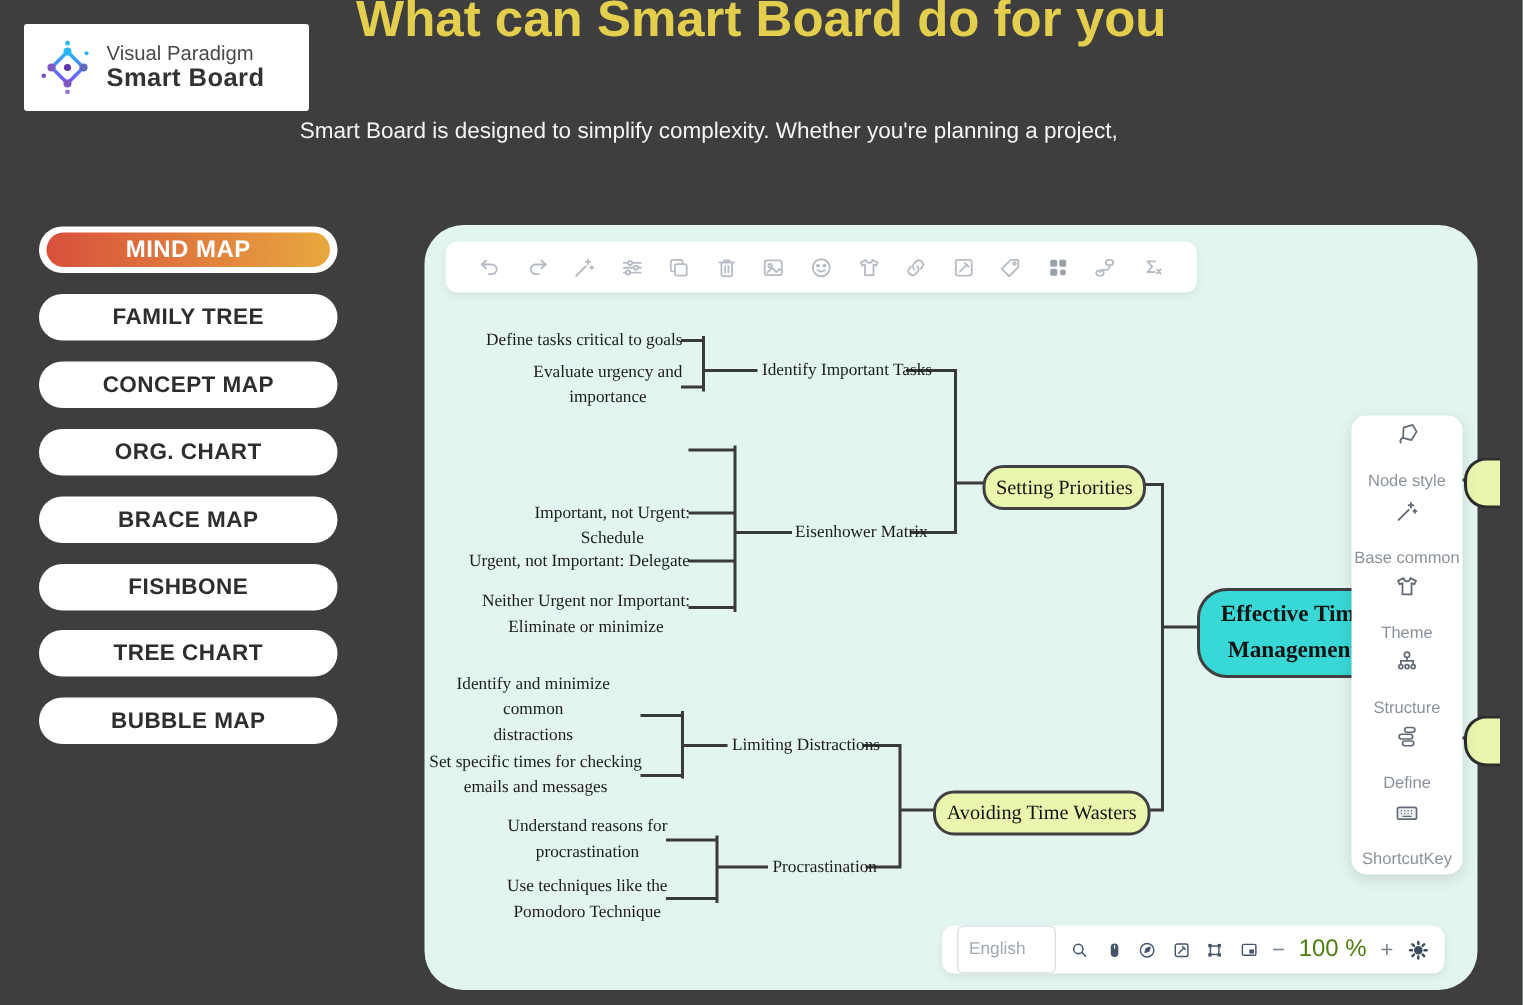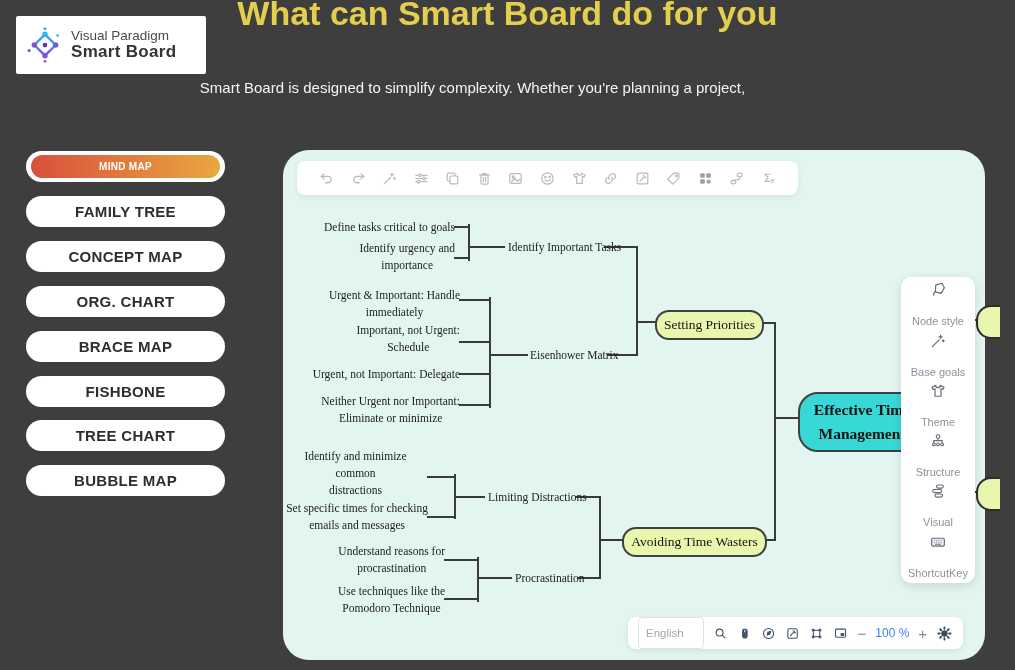--- a/index.html
+++ b/index.html
@@ -9,36 +9,36 @@
   
   .logo-box{position:absolute;left:16px;top:16px;width:190px;height:58px;background:#ffffff;display:flex;align-items:center;gap:7px;padding-left:10px;box-sizing:border-box;border-radius:2px;}
   .logo-text{display:flex;flex-direction:column;line-height:1.05;}
   .logo-brand{font-size:13.5px;color:#4a4a4a;}
   .logo-product{font-size:17px;font-weight:bold;color:#333;letter-spacing:.3px;}
   .title{position:absolute;left:0;top:-6px;width:1015px;text-align:center;margin:0;font-size:34px;font-weight:bold;color:#e3cf4d;}
   .subtitle{position:absolute;left:0;top:60px;width:945px;text-align:center;color:#f4f4f4;font-size:15px;line-height:26px;margin-top:15px;}
 
   
   .side-btn{position:absolute;left:26px;width:199px;height:31px;background:#fff;border-radius:16px;display:flex;align-items:center;justify-content:center;font-weight:bold;font-size:15px;color:#2e2e2e;letter-spacing:.3px;cursor:pointer;}
-  .active-pill{position:absolute;left:5px;right:5px;top:4px;bottom:4px;border-radius:12px;background:linear-gradient(90deg,#d8503c,#e8a83e);color:#fff;display:flex;align-items:center;justify-content:center;font-weight:bold;font-size:10px;}
+  .active-pill{position:absolute;left:5px;right:5px;top:4px;bottom:4px;border-radius:12px;background:linear-gradient(90deg,#d8503c,#e8a83e);color:#fff;display:flex;align-items:center;justify-content:center;font-weight:bold;font-size:16px;}
 
   
   .canvas{position:absolute;left:283px;top:150px;width:702px;height:510px;background:#e3f5f0;border-radius:26px;}
   .mm-lines{position:absolute;left:0;top:0;}
   .mm-label{position:absolute;font-family:"Liberation Serif",serif;font-size:11.5px;color:#1c1c1c;white-space:pre-line;line-height:17px;text-align:center;cursor:pointer;}
   .mm-node{position:absolute;font-family:"Liberation Serif",serif;border:2px solid #404040;border-radius:14px;background:#e9f6ad;display:flex;align-items:center;justify-content:center;font-size:13.5px;color:#141414;cursor:pointer;}
   .mm-central{border-radius:20px;background:#38d8d6;font-weight:bold;font-size:15.5px;line-height:1.55;text-align:center;white-space:pre-line;border-width:2.5px;}
   .mm-halfpill{position:absolute;width:22px;height:30px;background:#e9f6ad;border:2px solid #2d2d2d;border-right:none;border-radius:15px 0 0 15px;cursor:pointer;}
 
   
   .top-toolbar{position:absolute;left:14px;top:11px;width:501px;height:34px;background:#fff;border-radius:8px;box-shadow:0 2px 6px rgba(0,0,0,.07);display:flex;align-items:center;justify-content:space-between;padding:0 21px;box-sizing:border-box;}
   .top-toolbar svg{display:block;cursor:pointer;}
   .bottom-toolbar{position:absolute;left:345px;top:467px;width:335px;height:32px;background:#fff;border-radius:8px;box-shadow:0 2px 6px rgba(0,0,0,.08);display:flex;align-items:center;gap:9px;padding:0 10px;box-sizing:border-box;}
   .lang-box{display:flex;align-items:center;justify-content:space-between;width:66px;height:32px;border:1px solid #dfe3e8;border-radius:4px;padding:0 7px;box-sizing:border-box;color:#a0a8b0;font-size:11.5px;cursor:pointer;gap:48px;}
-  .zoom-text{font-size:12px;color:#3b82f6;white-space:nowrap;}
+  .zoom-text{font-size:16px;color:#4d7c0f;white-space:nowrap;}
   .zoom-btn{font-size:15px;color:#7a8694;cursor:pointer;line-height:1;}
 
   
   .right-panel{position:absolute;left:901px;top:277px;width:74px;height:306px;background:#fff;border-radius:10px;box-shadow:0 3px 10px rgba(0,0,0,.12);display:flex;flex-direction:column;justify-content:space-evenly;align-items:center;z-index:5;}
   .panel-item{display:flex;flex-direction:column;align-items:center;gap:16px;cursor:pointer;}
   .panel-item span{font-size:11px;color:#8b929c;}
 </style>
 </head>
 <body>
 
@@ -94,26 +94,24 @@
                M177 150H207M177 192H207M177 224H207M177 255H207M207 148V257M207 205H244
                M322 97H354M325 205H354M354 97V205M354 172H372
                M145 327H172M145 367H172M172 325V368M172 347H201
                M162 410H195M162 449H195M195 408V451M195 428H228
                M293 347H317M295 428H317M317 347V428M317 390H339
                M477 173H492M480 390H492M492 173V390M492 268H515
                M650 170H695M650 342H695" fill="none" stroke="#3a3a3a" stroke-width="2" stroke-linecap="square"></path>
     </svg>
 
     <div class="mm-label" style="right:530px;top:69px">Define tasks critical to goals</div>
-    <div class="mm-label" style="right:530px;top:90px">Identify urgency and
+    <div class="mm-label" style="right:530px;top:90px">Evaluate urgency and
 importance</div>
     <div class="mm-label" style="left:225px;top:89px">Identify Important Tasks</div>
-    <div class="mm-label" style="right:525px;top:137px">Urgent &amp; Important: Handle
-immediately</div>
-    <div class="mm-label" style="right:525px;top:172px">Important, not Urgent:
+    <div class="mm-label" style="right:525px;top:184px">Important, not Urgent:
 Schedule</div>
     <div class="mm-label" style="right:525px;top:216px">Urgent, not Important: Delegate</div>
     <div class="mm-label" style="right:525px;top:243px">Neither Urgent nor Important:
 Eliminate or minimize</div>
     <div class="mm-label" style="left:247px;top:197px">Eisenhower Matrix</div>
     <div class="mm-label" style="right:557px;top:298px">Identify and minimize common
 distractions</div>
     <div class="mm-label" style="right:557px;top:350px">Set specific times for checking
 emails and messages</div>
     <div class="mm-label" style="left:205px;top:339px">Limiting Distractions</div>
@@ -259,21 +257,21 @@
           <path d="M8 14.5c-1.6 1-2.2 2.6-1.7 4.3" stroke-linecap="round"></path>
         </svg>
       <span>Node style</span>
     </div>
     <div class="panel-item">
       <svg width="18" height="18" viewBox="0 0 24 24" fill="none" stroke="#646b76" stroke-width="1.7" stroke-linecap="round">
           <path d="M4.5 19.5 13.5 10.5"></path>
           <path d="M15.5 4.5v4M13.5 6.5h4"></path>
           <path d="M19 10.5v2.5M17.8 11.8h2.5"></path>
         </svg>
-      <span>Base goals</span>
+      <span>Base common</span>
     </div>
     <div class="panel-item">
       <svg width="18" height="18" viewBox="0 0 24 24" fill="none" stroke="#646b76" stroke-width="1.6" stroke-linejoin="round">
           <path d="M9 4.5 4 7l1.5 3L8 9v10h8V9l2.5 1L20 7l-5-2.5a3 3 0 0 1-6 0z"></path>
         </svg>
       <span>Theme</span>
     </div>
     <div class="panel-item">
       <svg width="18" height="18" viewBox="0 0 24 24" fill="none" stroke="#646b76" stroke-width="1.5">
           <circle cx="12" cy="6" r="2.4"></circle>
@@ -283,21 +281,21 @@
           <circle cx="17.5" cy="16.5" r="1.8"></circle>
         </svg>
       <span>Structure</span>
     </div>
     <div class="panel-item">
       <svg width="18" height="18" viewBox="0 0 24 24" fill="none" stroke="#646b76" stroke-width="1.5">
           <rect x="10" y="4" width="9" height="4.2" rx="2.1"></rect>
           <rect x="5" y="10" width="12" height="4.2" rx="2.1"></rect>
           <rect x="8" y="16" width="10" height="4.2" rx="2.1"></rect>
         </svg>
-      <span>Visual</span>
+      <span>Define</span>
     </div>
     <div class="panel-item">
       <svg width="18" height="18" viewBox="0 0 24 24" fill="none" stroke="#646b76" stroke-width="1.5">
           <rect x="3.5" y="7" width="17" height="10.5" rx="1.8" fill="#eceff2"></rect>
           <path d="M6.5 10h1M9.5 10h1M12.5 10h1M15.5 10h1M6.5 12.5h1M9.5 12.5h1M12.5 12.5h1M15.5 12.5h1M8 15h8" stroke-width="1.2"></path>
         </svg>
       <span>ShortcutKey</span>
     </div>
   </div>
 

